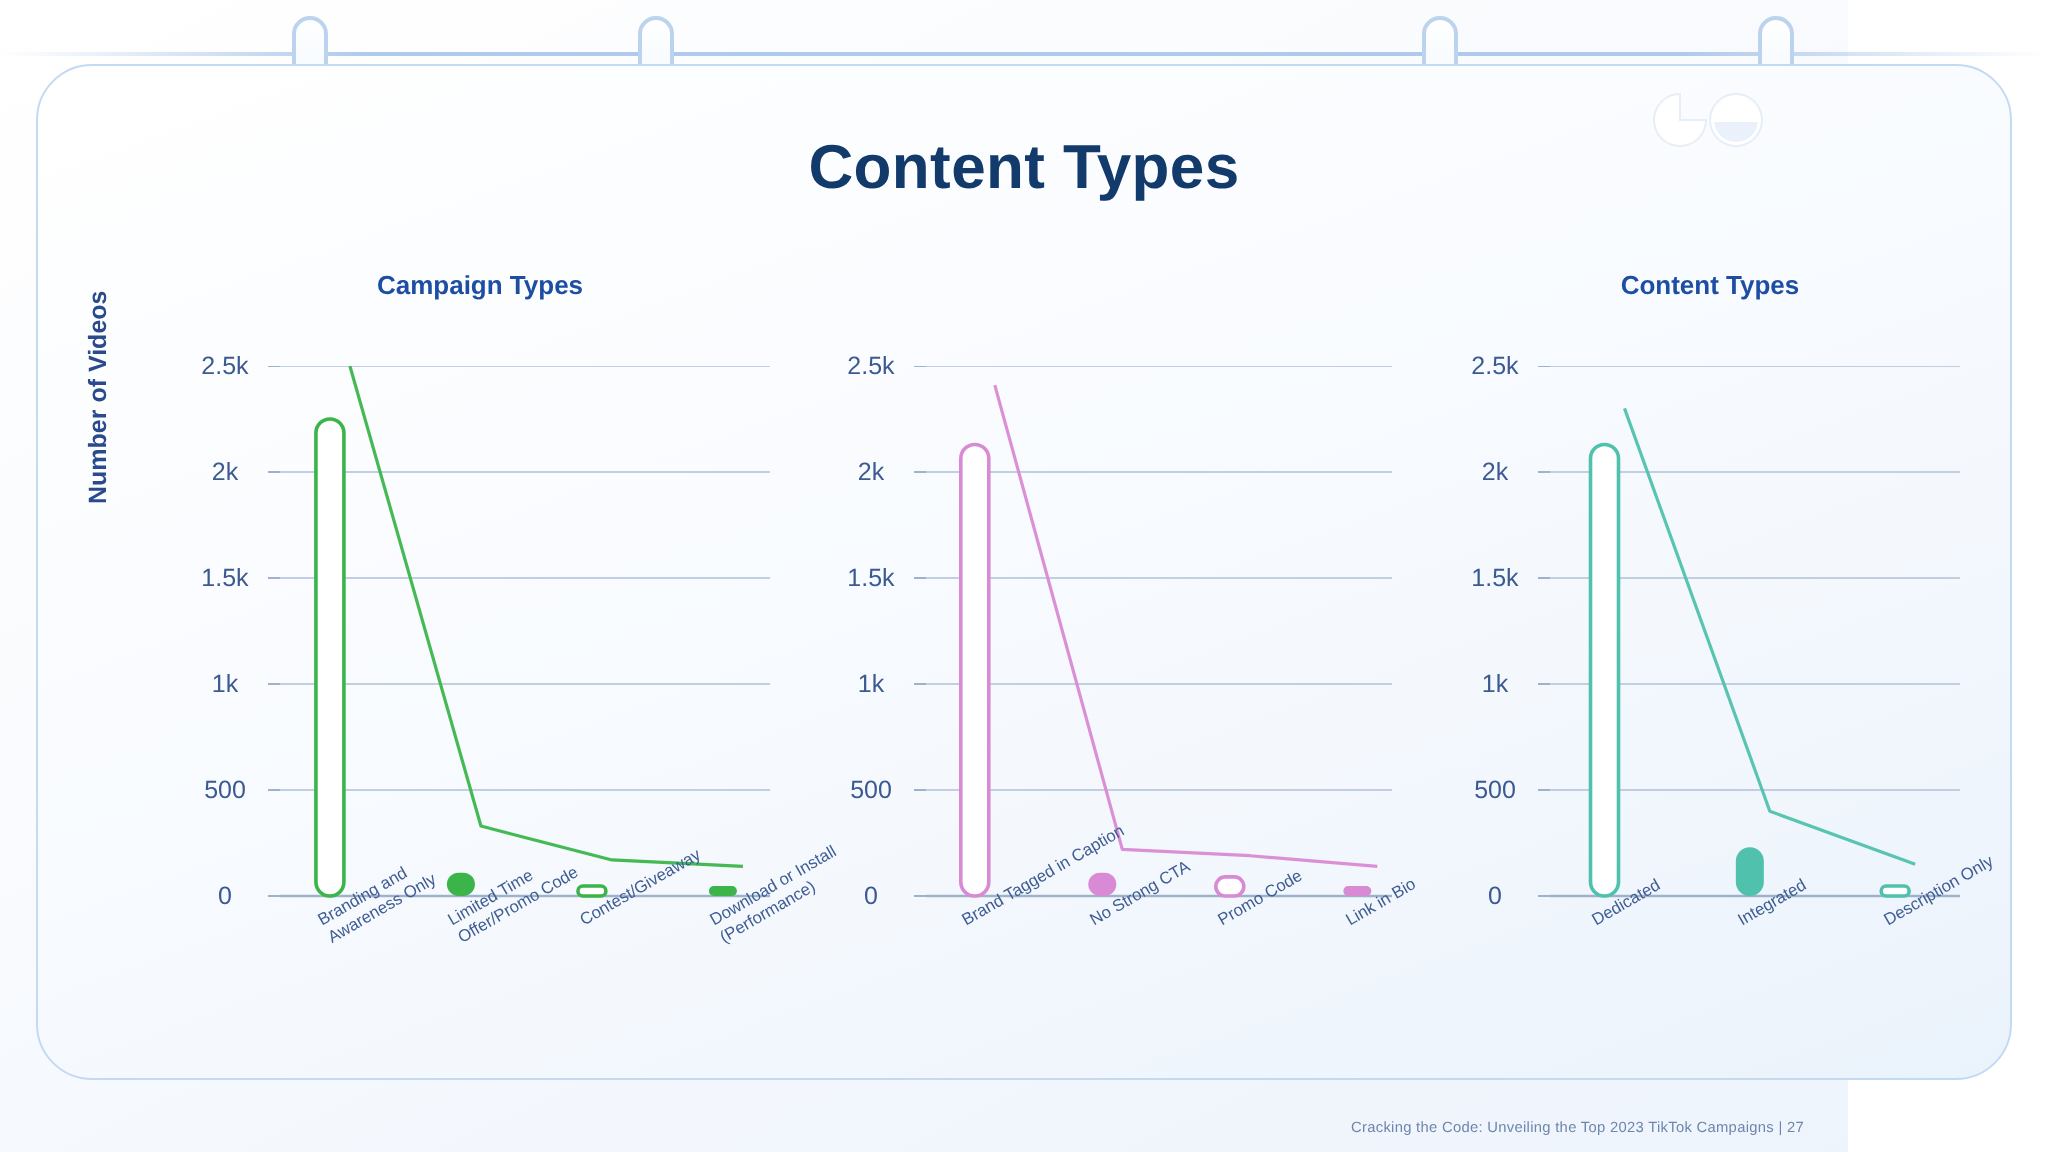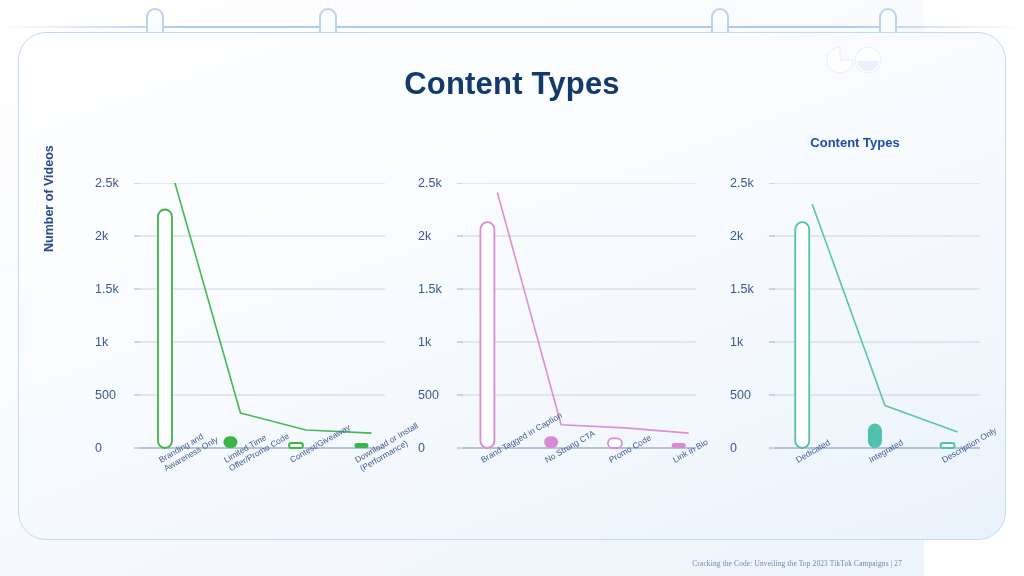--- a/index.html
+++ b/index.html
@@ -44,32 +44,32 @@
     white-space:nowrap;
   }
   
   .panel { position:absolute; top:135px; height:390px; }
   .panel-title {
     position:absolute; left:0; top:0; width:100%; text-align:center;
     font-size:13px; font-weight:bold; color:#1e4ea3;
   }
   .plot { position:absolute; left:0; top:48px; }
   .axis-tick {
-    position:absolute; text-align:left;
+    position:absolute; text-align:center;
     font-size:12.5px; color:#3b5a91; transform:translateY(-50%);
   }
   .xtick {
     position:absolute;
     font-size:8.4px; color:#3f5d93;
     transform-origin:left top; transform:rotate(-30deg);
     white-space:pre; line-height:10px;
   }
   .footer {
     position:absolute; right:22px; bottom:8px;
-    font-size:7.4px; color:#6e86ad; letter-spacing:.15px;font-family:Liberation Serif, serif;
+    font-size:7.4px; color:#6e86ad; letter-spacing:.15px;
   }
 </style>
 </head>
 <body>
 
 <div class="slide">
 
   <div class="binder-line"></div>
   <div id="rings">
       <div class="ring" style="left: 146px;"></div>
@@ -88,20 +88,21 @@
       <line x1="33" y1="16" x2="55" y2="16" stroke="#ffffff" stroke-width="2"></line>
     </svg>
   </div>
 
   <div class="slide-title">Content Types</div>
 
   <div class="ylabel">Number of Videos</div>
 
   <div id="panels">
       <div class="panel" style="left: 95px; width: 290px;">
+        <div class="panel-title">Campaign Types</div>
         <div class="plot" style="width: 290px; height: 335px;">
           <div class="axis-tick" style="left: 0px; width: 35px; top: 0px;">2.5k</div>
           <div class="axis-tick" style="left: 0px; width: 35px; top: 53px;">2k</div>
           <div class="axis-tick" style="left: 0px; width: 35px; top: 106px;">1.5k</div>
           <div class="axis-tick" style="left: 0px; width: 35px; top: 159px;">1k</div>
           <div class="axis-tick" style="left: 0px; width: 35px; top: 212px;">500</div>
           <div class="axis-tick" style="left: 0px; width: 35px; top: 265px;">0</div>
           <svg width="290" height="279" style="position: absolute; left: 0px; top: 0px;">
             <line x1="45" x2="307" y1="265" y2="265" stroke="#9fb2cc" stroke-width="1.3" opacity="1"></line>
             <line x1="45" x2="307" y1="212" y2="212" stroke="#b9c8dd" stroke-width="0.9" opacity="0.85"></line>

